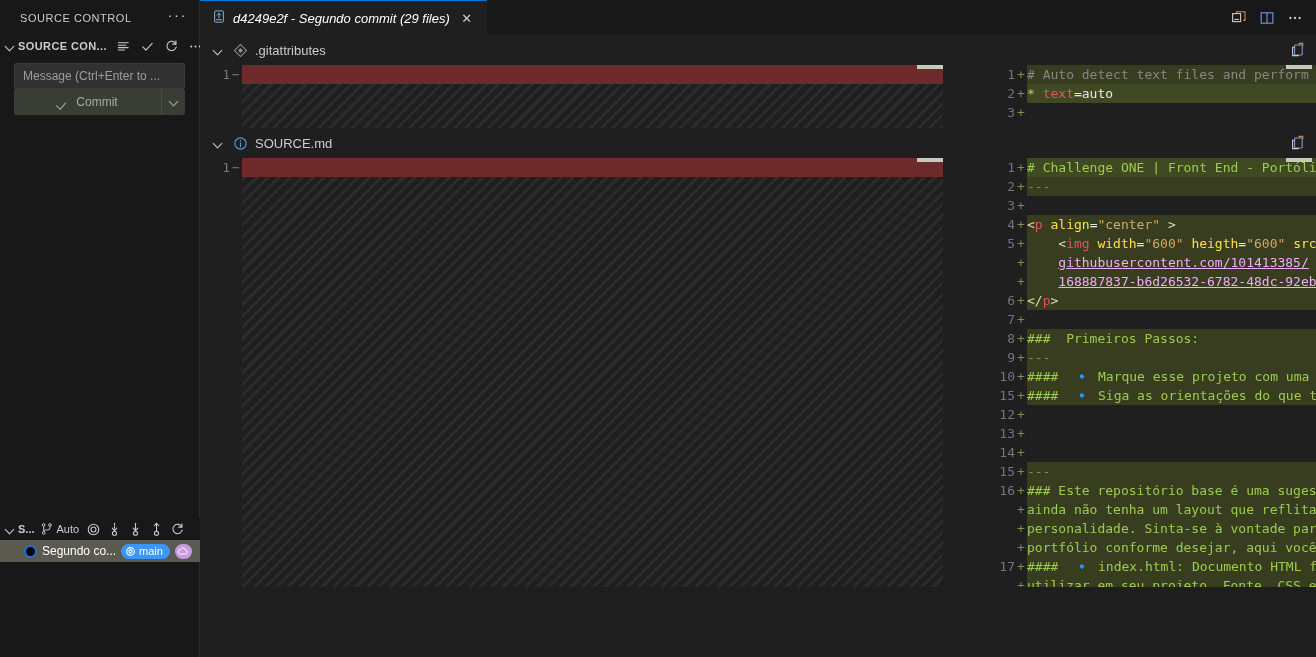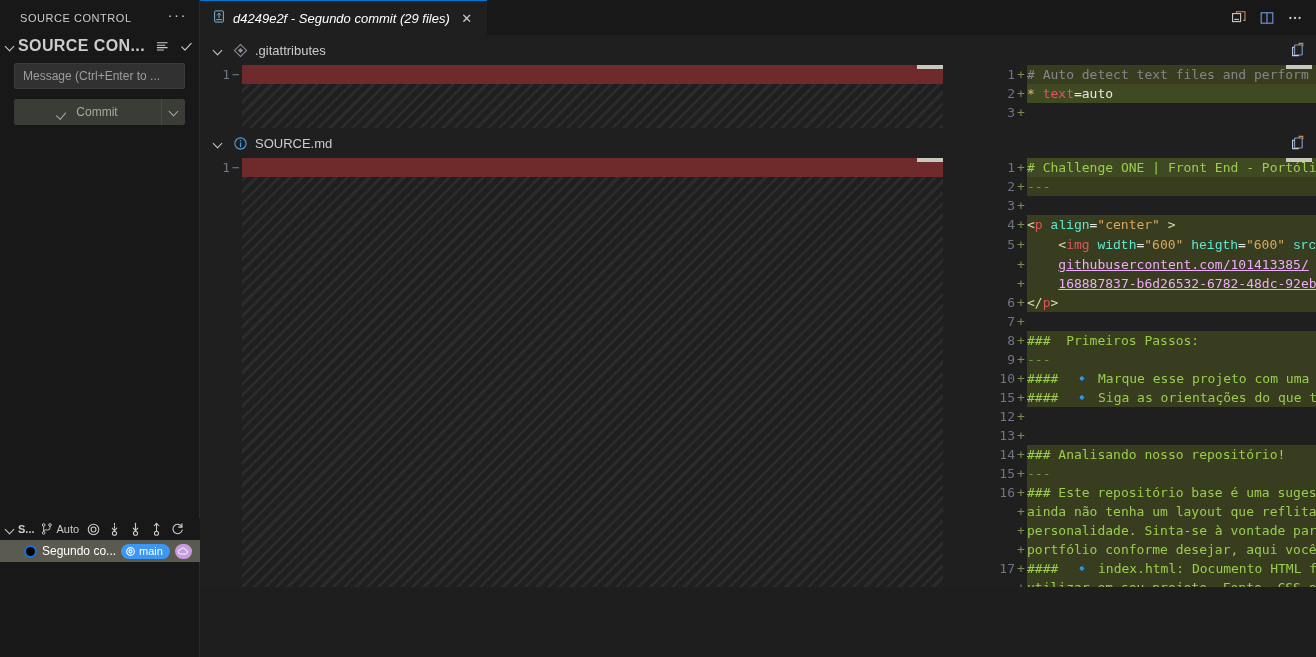--- a/index.html
+++ b/index.html
@@ -33,34 +33,34 @@
     height:22px; display:flex; align-items:center; gap:0;
     background:#181818; color:#cccccc; font-size:11px; font-weight:bold;
     padding-left:2px;
   }
   .chev{ width:16px; height:16px; display:inline-block; position:relative; flex:0 0 16px;}
   .chev:before{
     content:""; position:absolute; left:4px; top:5px;
     width:6px; height:6px; border-right:1.3px solid #cccccc; border-bottom:1.3px solid #cccccc;
     transform:rotate(45deg);
   }
-  .sb-section-head .lbl{ font-size:16px; letter-spacing:.4px; margin-right:6px; white-space:nowrap;}
+  .sb-section-head .lbl{ font-size:11px; letter-spacing:.4px; margin-right:6px; white-space:nowrap;}
   .sb-actions{ display:flex; align-items:center; gap:2px; margin-left:auto; padding-right:4px;}
   .ic{ width:22px; height:20px; display:flex; align-items:center; justify-content:center;
        color:#cccccc; cursor:pointer; border-radius:4px;}
   .ic svg{ display:block; }
 
   .sb-body{ padding:6px 14px 0 14px; }
   .msgbox{
     height:26px; background:#313131; border:1px solid #3c3c3c; border-radius:2px;
     display:flex; align-items:center; padding:0 8px; color:#9d9d9d; font-size:12px;
     white-space:nowrap; overflow:hidden;text-align:center;
   }
   .commit-row{
-    margin-top:10px; height:26px; display:flex; border-radius:2px; overflow:hidden;
+    height:26px; display:flex; border-radius:2px; overflow:hidden;
     background:#3a3d35;
   }
   .commit-main{
     flex:1; display:flex; align-items:center; justify-content:center; gap:6px;
     color:#a8a8a0; font-size:12px; cursor:pointer;
   }
   .commit-split{
     width:24px; display:flex; align-items:center; justify-content:center;
     border-left:1px solid #4a4d44; color:#a8a8a0; cursor:pointer;
   }
@@ -169,21 +169,21 @@
   .code-line.hl .txt{ background:#404a22; }
   .code-line .ln, .code-line .sign{ line-height:19px; }
   .code-line .sign{ background:transparent; color:#7d8b52; }
 
   
   .t-head{ color:#9acd4e; }
   .t-cmt{ color:#86868a; }        
   .t-yel{ color:#d7ba7d; }
   .t-tagred{ color:#e05561; }
   .t-punct{ color:#dcdcaa; }
-  .t-attr{ color:#5eead4;font-family:Liberation Mono, monospace; }
+  .t-attr{ color:#fde047; }
   .t-str{ color:#d8a760; }
   .t-white{ color:#e6e6e6; }
   .t-link{ color:#f0abfc; text-decoration:underline; }
   .t-dash{ color:#6a9a3a; }
   .emoji{ font-family:"DejaVu Sans", sans-serif; }
   .scroll-nub{
     position:absolute; width:26px; height:4px; background:#c8c8bd; top:0;
   }
 </style>
 </head>
@@ -521,21 +521,20 @@
                 <span class="txt"><span class="t-white"></span></span>
               </div>
               <div class="code-line">
                 <span class="ln">13</span>
                 <span class="sign">+</span>
                 <span class="txt"><span class="t-white"></span></span>
               </div>
               <div class="code-line">
                 <span class="ln">14</span>
                 <span class="sign">+</span>
-                <span class="txt"><span class="t-head">### Analisando nosso repositório!</span></span>
               </div>
               <div class="code-line">
                 <span class="ln">15</span>
                 <span class="sign">+</span>
                 <span class="txt"><span class="t-dash">---</span></span>
               </div>
               <div class="code-line">
                 <span class="ln">16</span>
                 <span class="sign">+</span>
                 <span class="txt"><span class="t-head">### Este repositório base é uma sugestão inicial, caso você</span></span>

